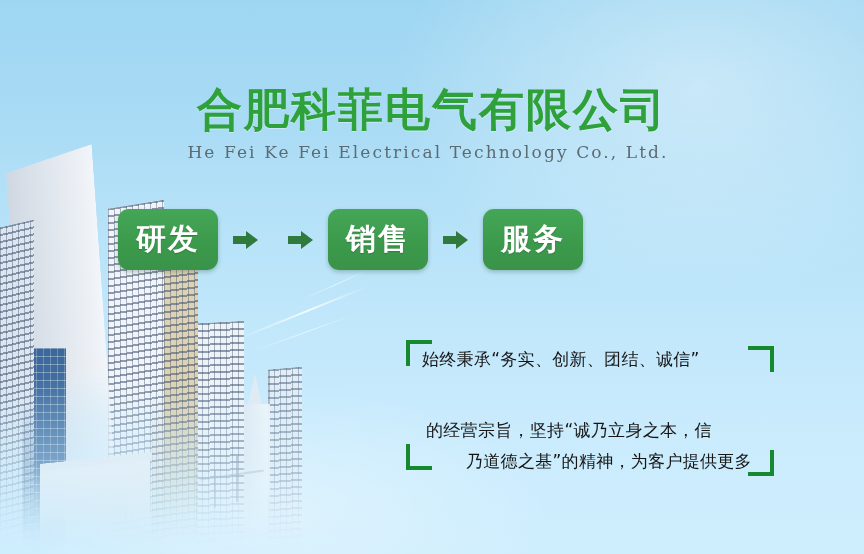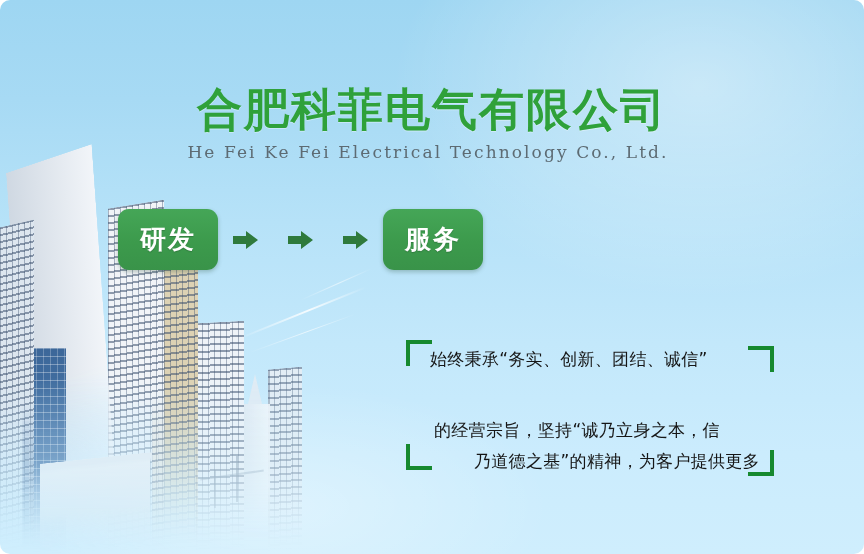--- a/index.html
+++ b/index.html
@@ -13,21 +13,20 @@
     height: 554px;
     overflow: hidden;
     font-family: "Liberation Sans", "DejaVu Sans", sans-serif;
     background: linear-gradient(to bottom,
        #9ed6f2 0%,
        #a7daf4 18%,
        #b6e2f8 40%,
        #c3e8fb 62%,
        #cbecfd 82%,
        #cfeefd 100%);
-    border-radius: 10px;
   }
 
   
   .sky-glow {
     position: absolute;
     left: 46%;
     top: -22%;
     width: 70%;
     height: 75%;
     border-radius: 50%;
@@ -133,21 +132,21 @@
     width: 100px;
     height: 61px;
     border-radius: 11px;
     background: linear-gradient(to bottom, #45a657 0%, #3c9a4c 55%, #399349 100%);
     box-shadow: 0 2px 4px rgba(30,70,40,.28);
     display: flex;
     align-items: center;
     justify-content: center;
     color: #ffffff;
     font-family: "DejaVu Sans", "Liberation Sans", sans-serif;
-    font-size: 26px;
+    font-size: 30px;
     font-weight: 700;
     letter-spacing: 2px;
     text-shadow: 0 1px 1px rgba(25,60,35,.30);
     box-sizing: border-box;
   }
   .arrow-gap {
     width: 55px;
     display: flex;
     align-items: center;
     justify-content: center;
@@ -170,21 +169,21 @@
     border-style: solid;
     border-width: 0;
   }
   .bk-tl { left: 0;   top: 0;    border-left-width: 4px; border-top-width: 4px; }
   .bk-tr { right: 0;  top: 6px;  border-right-width: 4px; border-top-width: 4px; }
   .bk-bl { left: 0;   bottom: 6px; border-left-width: 4px; border-bottom-width: 4px; }
   .bk-br { right: 0;  bottom: 0; border-right-width: 4px; border-bottom-width: 4px; }
 
   .quote-lines {
     position: absolute;
-    left: 24px;
+    left: 16px;
     top: 4px;
     right: 8px;
     display: flex;
     flex-direction: column;
     gap: 0;
   }
   .qline {
     font-family: "DejaVu Sans", "Liberation Sans", sans-serif;
     font-size: 17px;
     font-weight: 400;
@@ -255,20 +254,21 @@
       </svg>
     </div>
 
 
     <div class="arrow-gap">
       <svg class="arrow-icon" width="26" height="20" viewBox="0 0 26 20">
         <path d="M0 6 L13 6 L13 1 L25 10 L13 19 L13 14 L0 14 Z" fill="#2f7a3c"></path>
       </svg>
     </div>
 
+    <div class="chip">销售</div>
 
     <div class="arrow-gap">
       <svg class="arrow-icon" width="26" height="20" viewBox="0 0 26 20">
         <path d="M0 6 L13 6 L13 1 L25 10 L13 19 L13 14 L0 14 Z" fill="#2f7a3c"></path>
       </svg>
     </div>
 
     <div class="chip">服务</div>
   </div>
 

